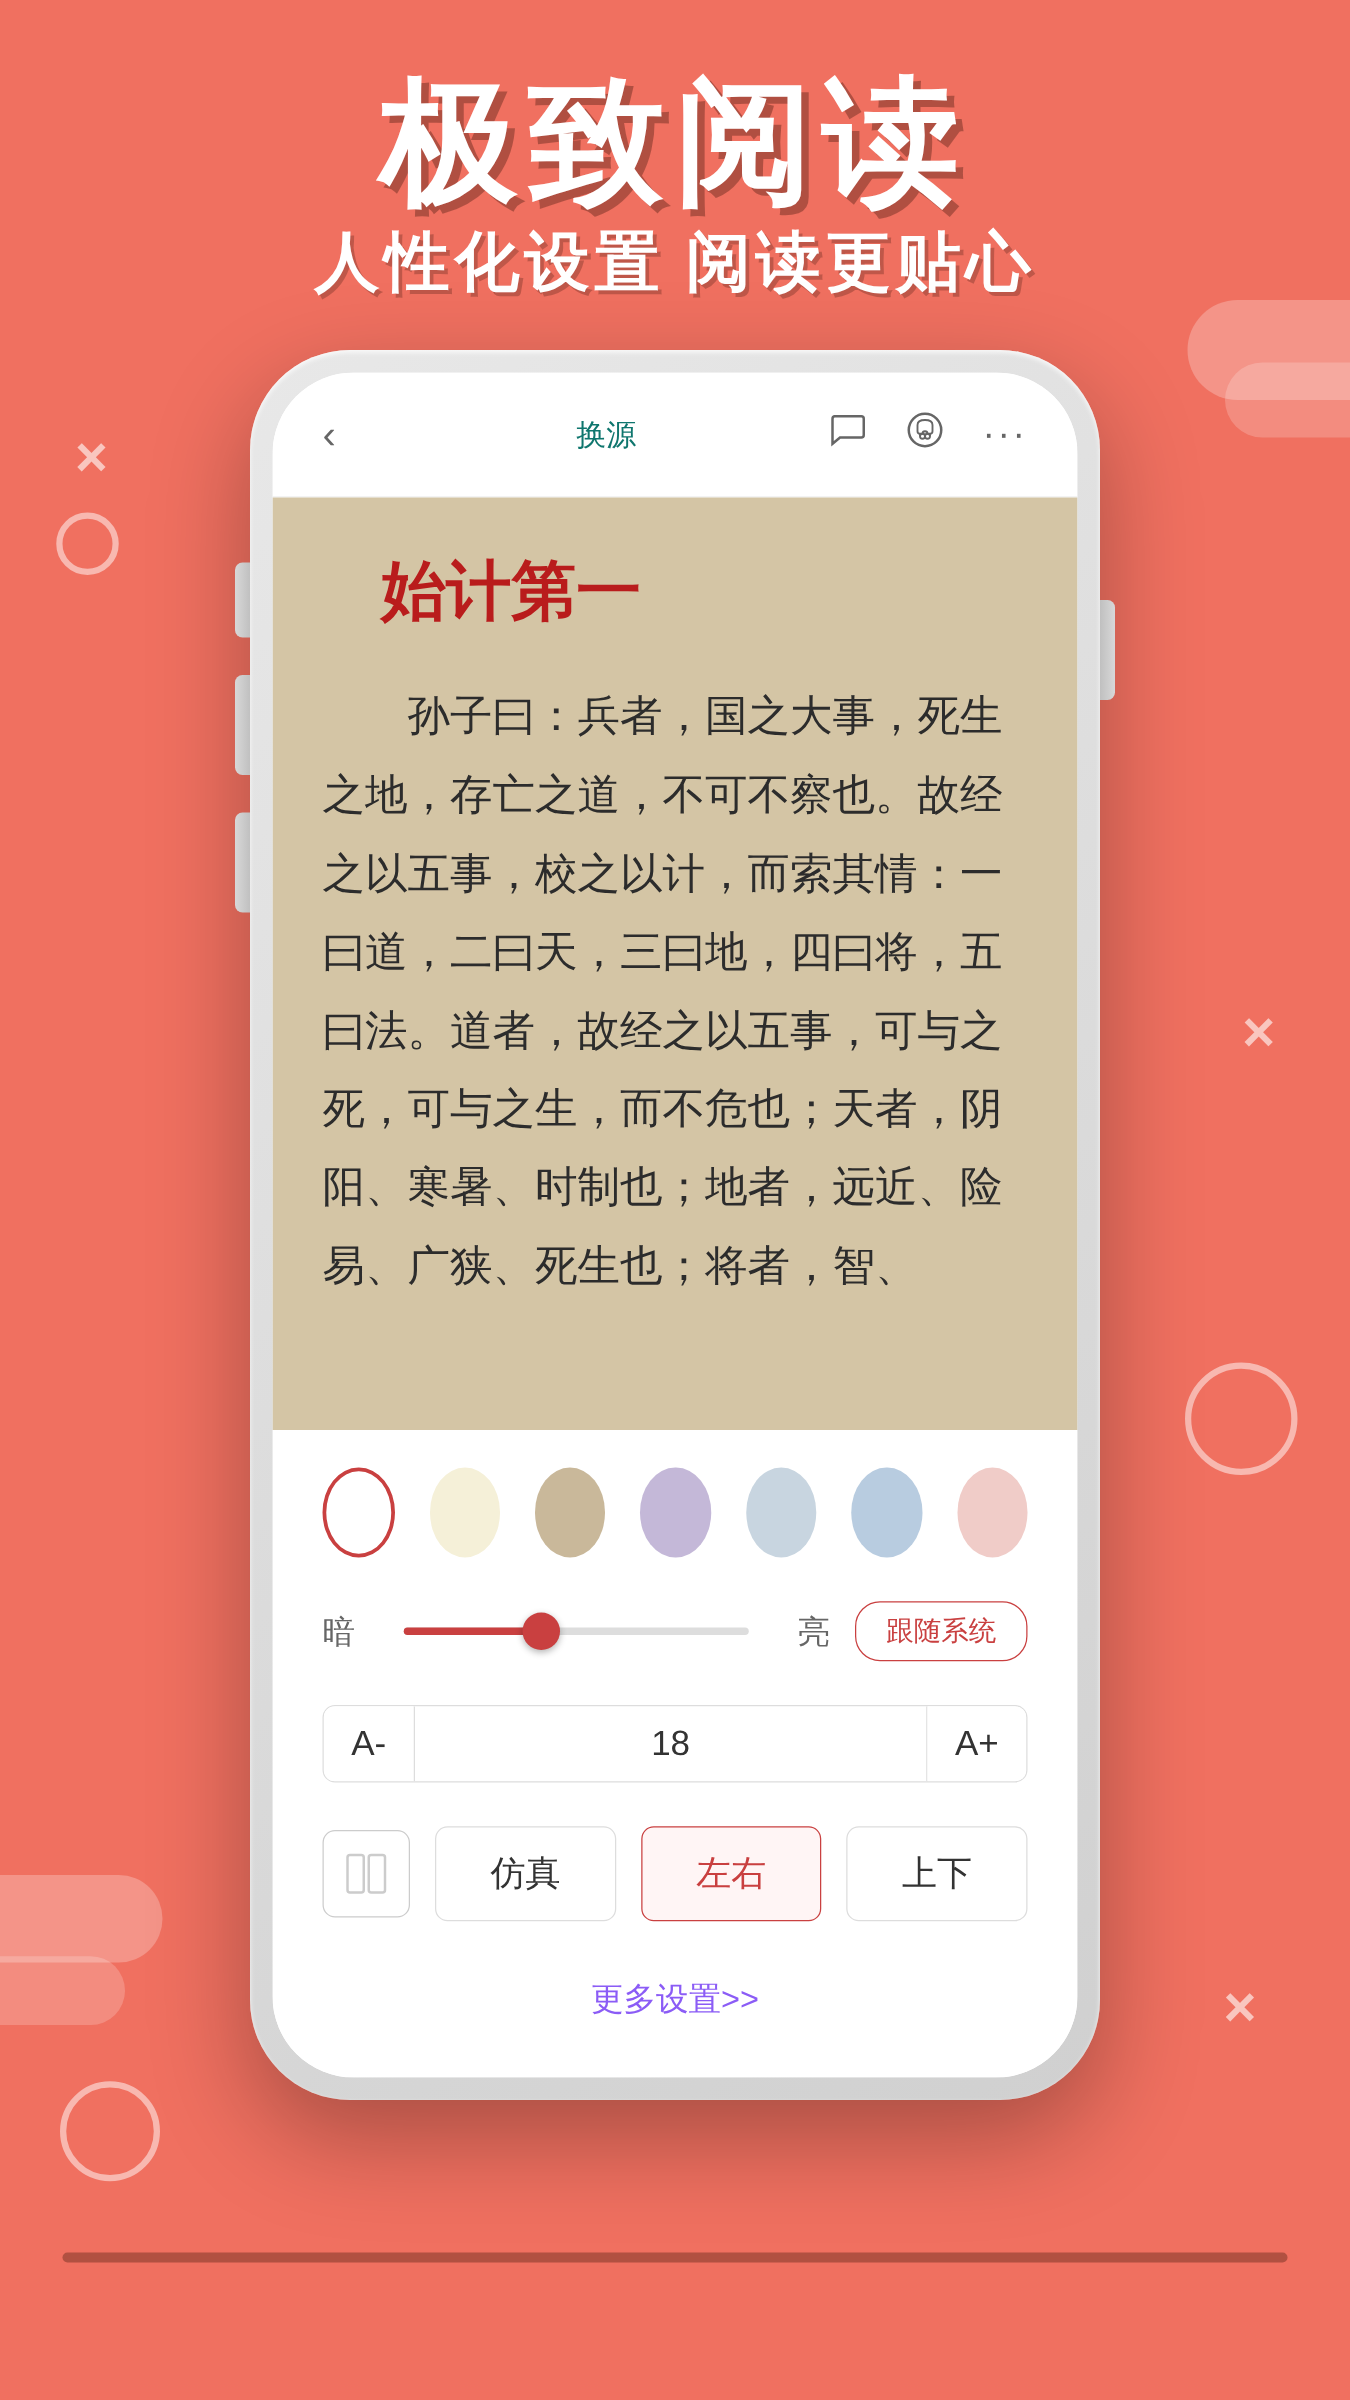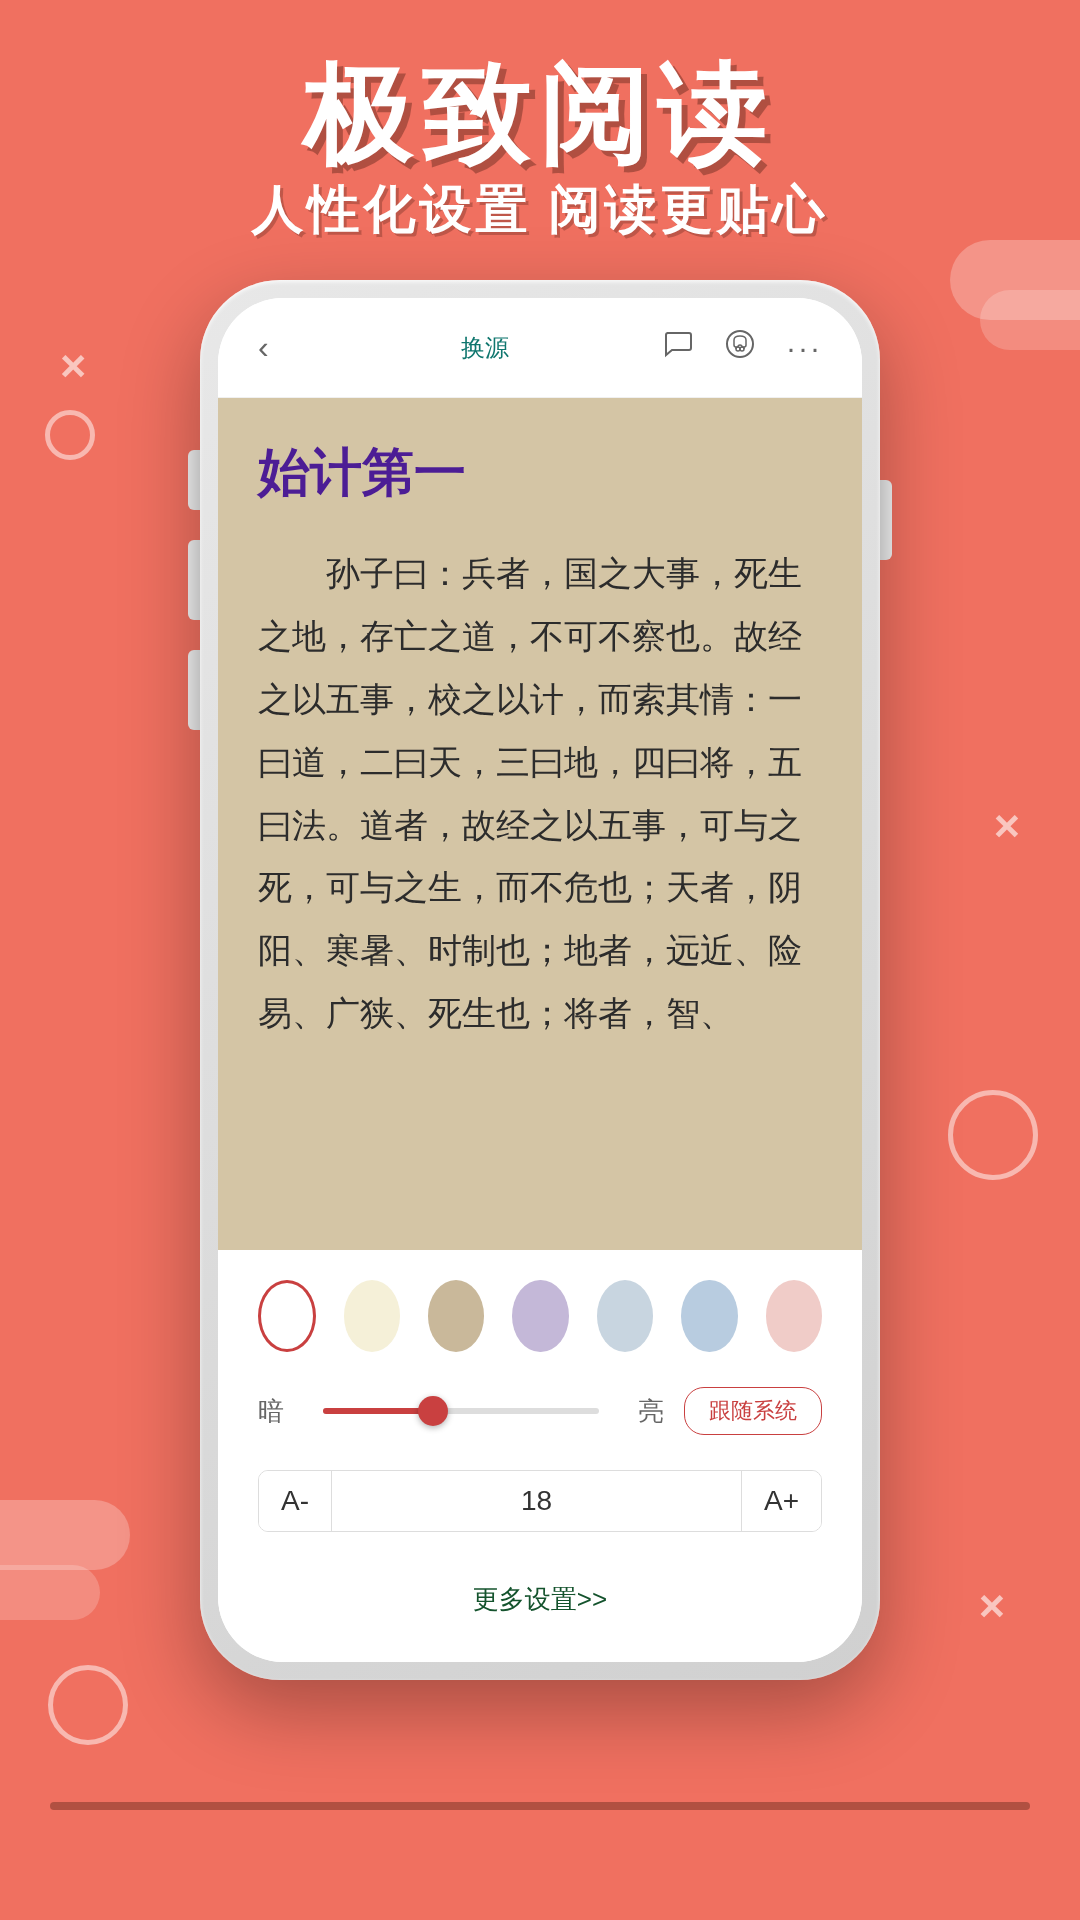--- a/index.html
+++ b/index.html
@@ -165,23 +165,24 @@
     .reading-area {
       flex: 1;
       background: #d4c5a5;
       padding: 40px;
       overflow: hidden;
     }
 
     .chapter-title {
       font-size: 52px;
       font-weight: bold;
-      color: #4c1d95;
+      color: #b91c1c;
       margin-bottom: 35px;
       font-family: 'SimSun', 'STSong', serif;
+      margin-left: 47px;
     }
 
     .reading-text {
       font-size: 34px;
       line-height: 1.85;
       color: #2c2c2c;
       font-family: 'SimSun', 'STSong', serif;
       text-indent: 2em;
     }
 
@@ -367,21 +368,21 @@
       border-color: #c94040;
       color: #c94040;
       background: #fff5f5;
     }
 
     
     .more-settings {
       text-align: center;
       padding: 15px;
       font-size: 26px;
-      color: #14532d;
+      color: #8b5cf6;
     }
 
     
     .deco-x {
       position: absolute;
       font-size: 45px;
       color: rgba(255,255,255,0.6);
       font-weight: bold;
     }
 
@@ -485,20 +486,31 @@
           <div class="font-row">
             <div class="font-control">
               <div class="font-btn">A-</div>
               <div class="font-value">18</div>
               <div class="font-btn">A+</div>
             </div>
 
 
           </div>
 
+          <div class="mode-row">
+            <div class="page-icon">
+              <svg width="40" height="40" viewBox="0 0 40 40" fill="none">
+                <rect x="5" y="5" width="13" height="30" rx="2" stroke="#ccc" stroke-width="2" fill="none"></rect>
+                <rect x="22" y="5" width="13" height="30" rx="2" stroke="#ccc" stroke-width="2" fill="none"></rect>
+              </svg>
+            </div>
+            <div class="mode-btn">仿真</div>
+            <div class="mode-btn active">左右</div>
+            <div class="mode-btn">上下</div>
+          </div>
 
           <div class="more-settings">更多设置&gt;&gt;</div>
 
         </div>
       </div>
     </div>
   </div>
 </div>
 
 </body></html>

